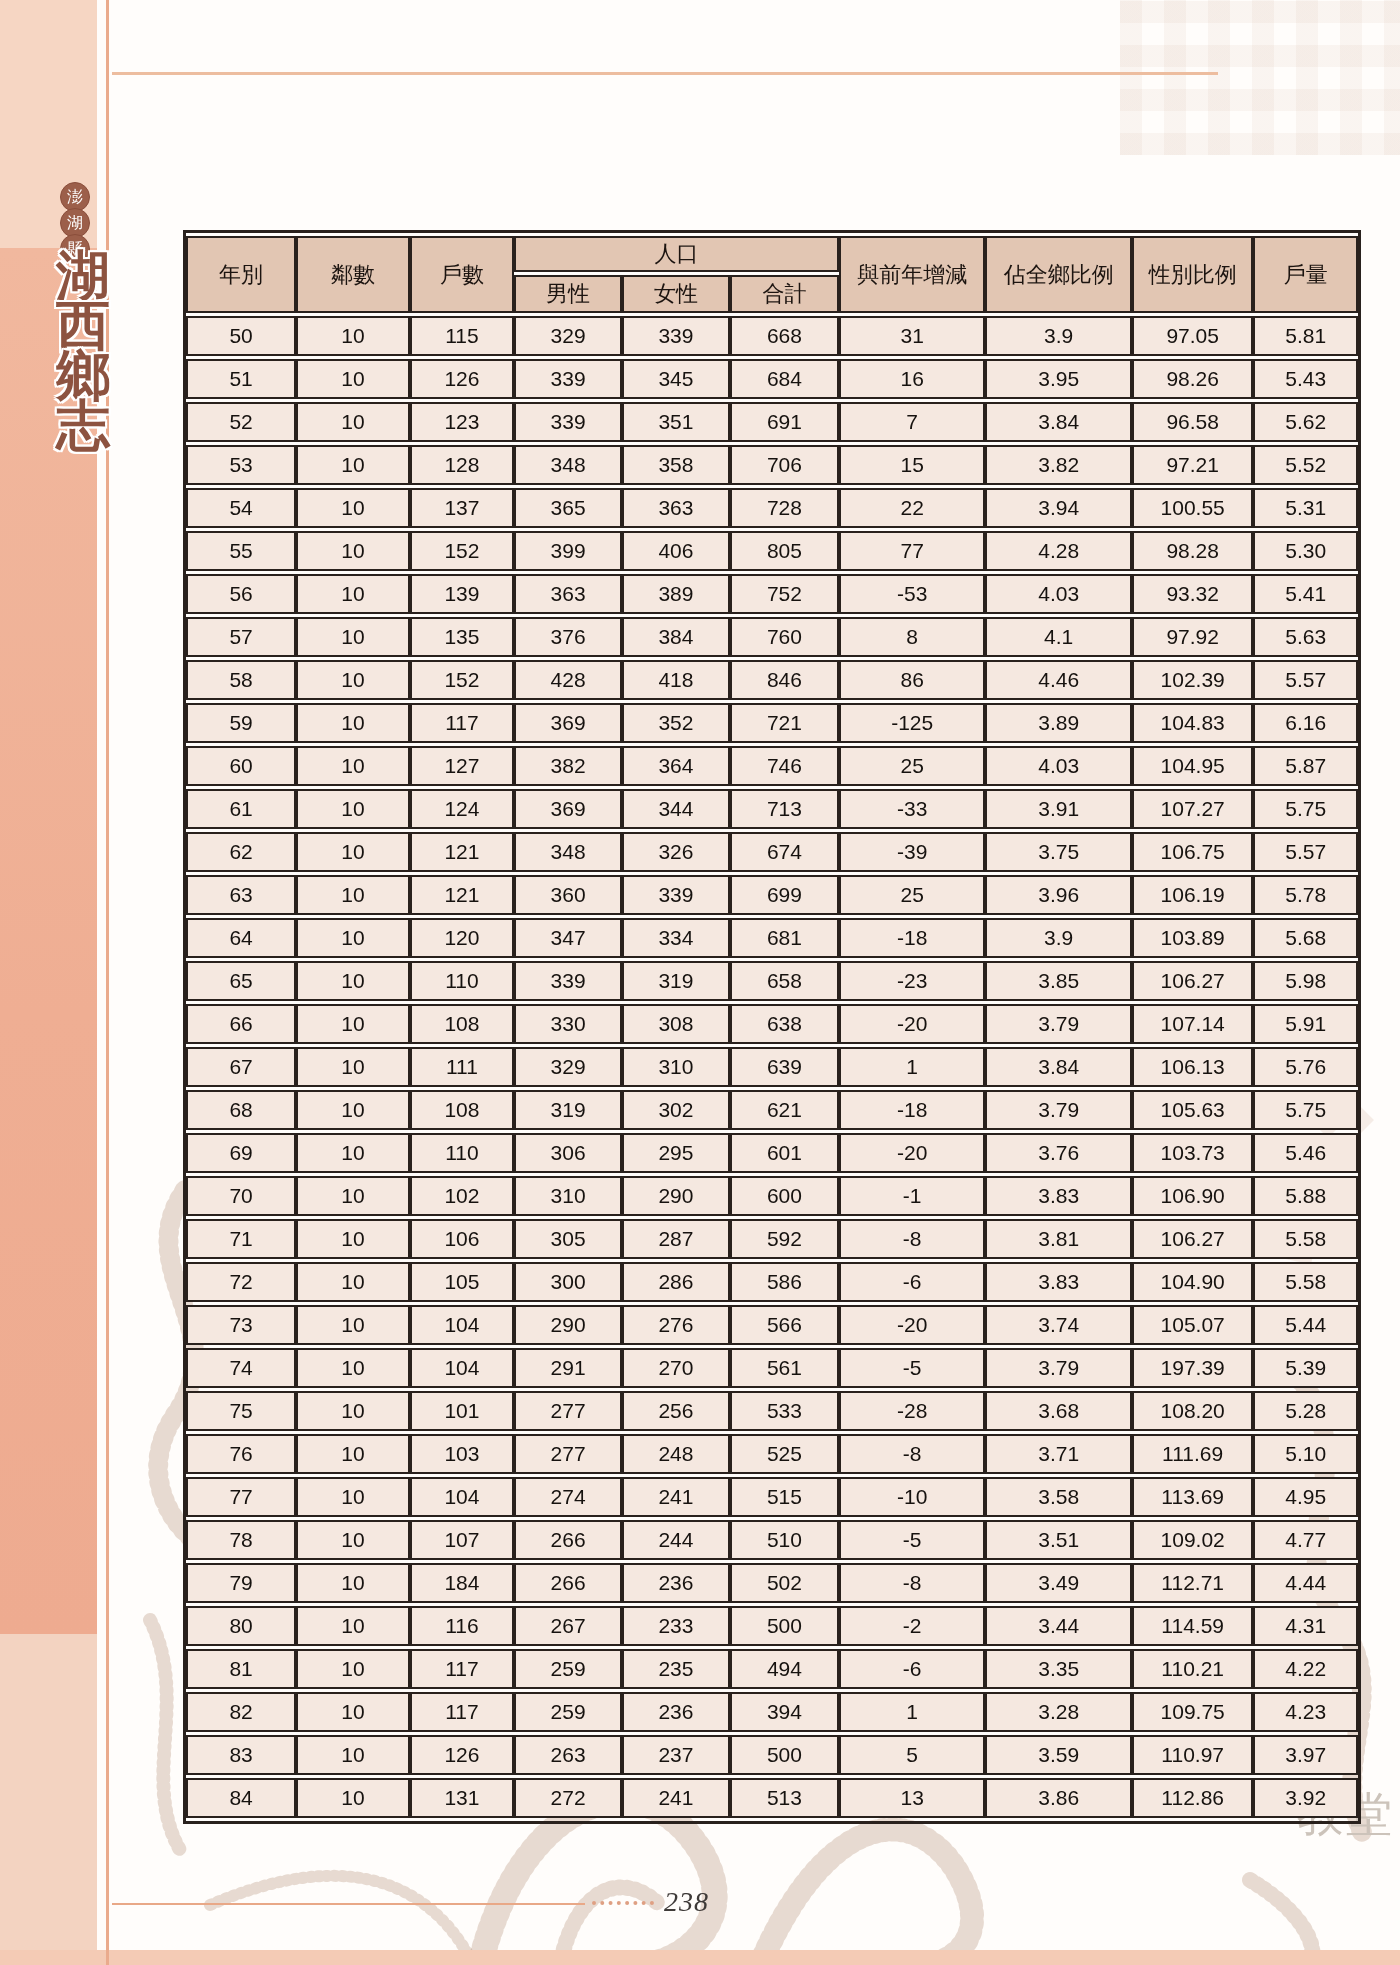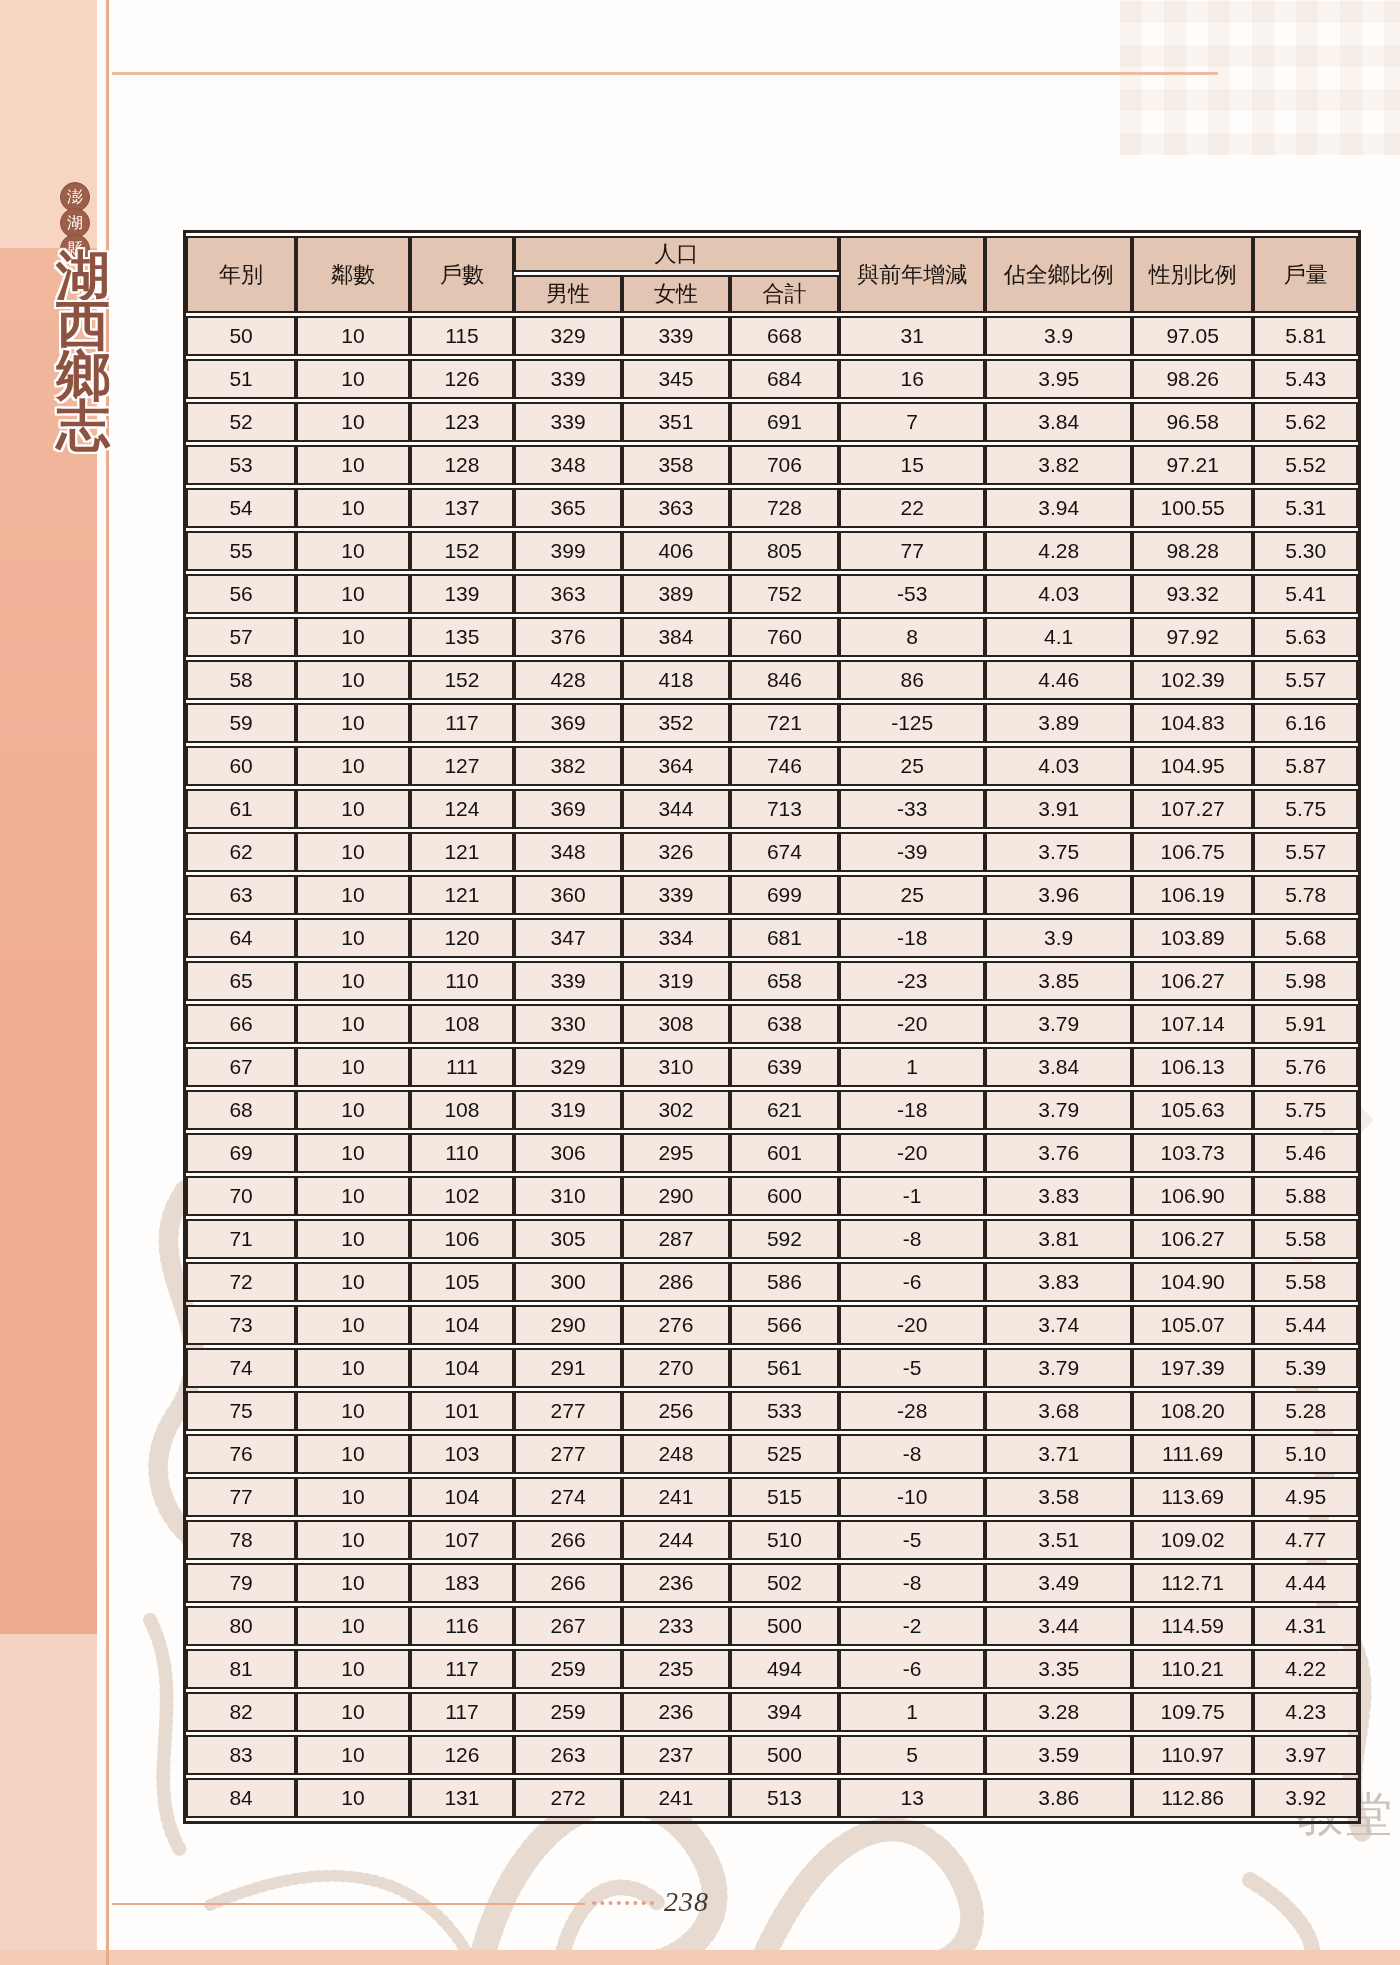--- a/index.html
+++ b/index.html
@@ -526,21 +526,21 @@
           <td>244</td>
           <td>510</td>
           <td>-5</td>
           <td>3.51</td>
           <td>109.02</td>
           <td>4.77</td>
         </tr>
         <tr>
           <td>79</td>
           <td>10</td>
-          <td>183</td>
+          <td>184</td>
           <td>266</td>
           <td>236</td>
           <td>502</td>
           <td>-8</td>
           <td>3.49</td>
           <td>112.71</td>
           <td>4.44</td>
         </tr>
         <tr>
           <td>80</td>

